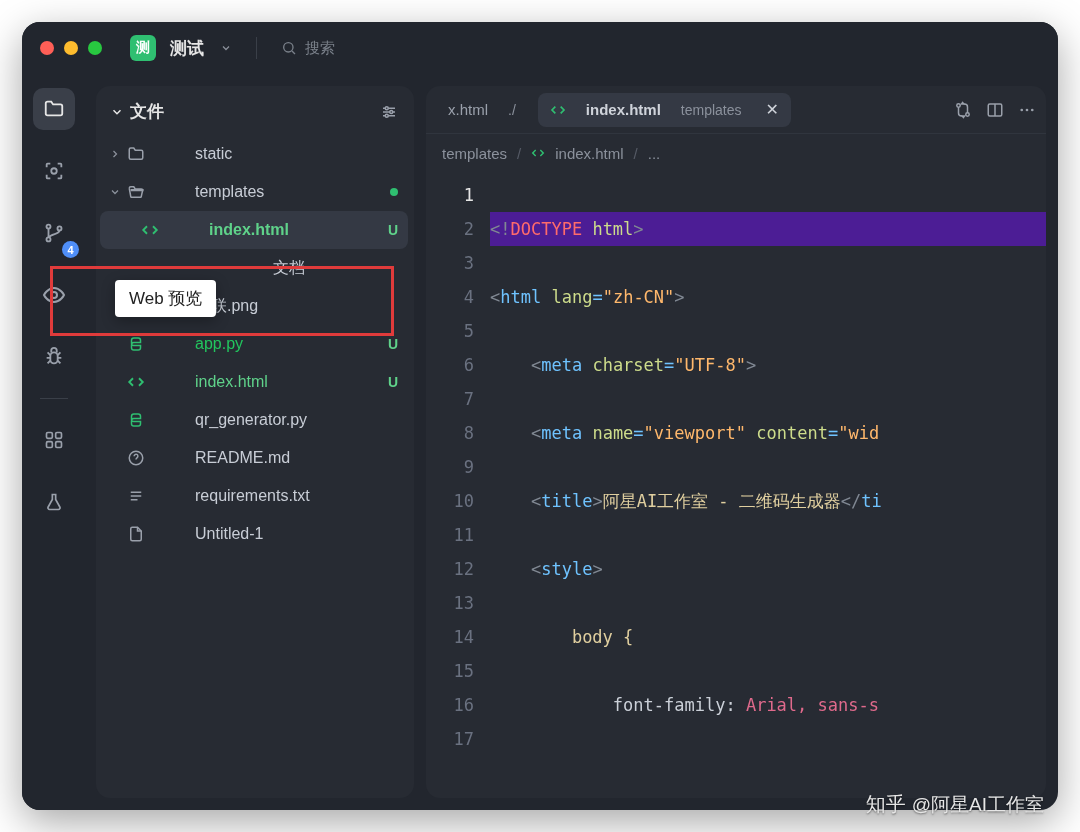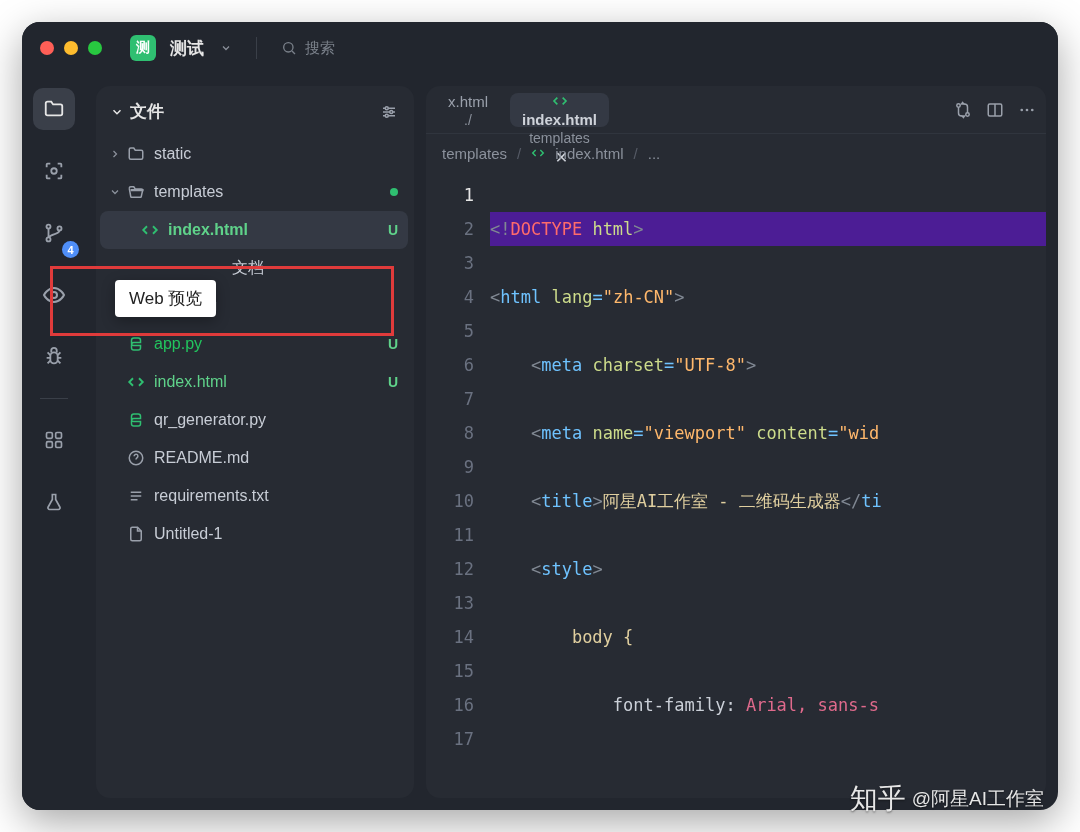--- a/index.html
+++ b/index.html
@@ -72,30 +72,30 @@
   }
   .side-head-left{display:flex;align-items:center;gap:6px;color:#e6e6e6;font-weight:600;font-size:17px;}
   .tree{padding:2px 6px 0 4px;display:flex;flex-direction:column;}
   .row{
     display:flex;align-items:center;height:38px;border-radius:8px;padding:0 10px 0 6px;
     color:#c8cdd6;position:relative;
   }
   .row.selected{background:#343944;}
   .row .twist{width:18px;color:#8b919c;display:flex;justify-content:center;}
   .row .file-ic{width:24px;display:flex;justify-content:center;margin-right:6px;}
-  .row .lbl{flex:1;white-space:nowrap;overflow:hidden;text-overflow:ellipsis;font-size:16px;}
+  .row .lbl{flex:1;white-space:nowrap;overflow:hidden;text-overflow:ellipsis;font-size:16px;margin-left:41px;}
   .row .status{width:18px;text-align:right;font-size:14px;font-weight:600;}
   .lvl2{padding-left:20px;}
   .row .dot-ind{width:8px;height:8px;border-radius:50%;}
   
   .editor-area{flex:1;margin:12px 12px 12px 4px;background:#272b33;border-radius:14px;display:flex;flex-direction:column;overflow:hidden;}
   
   .tabs{display:flex;align-items:center;height:48px;border-bottom:1px solid #30353e;padding:0 10px;gap:10px;}
   .tab{
-    display:flex;align-items:center;gap:2px;height:34px;padding:0 12px;border-radius:8px;color:#cfd3da;font-size:15px;flex-direction:column;
+    display:flex;align-items:center;gap:20px;height:34px;padding:0 12px;border-radius:8px;color:#cfd3da;font-size:15px;
   }
   .tab.inactive{color:#9aa0ab;}
   .tab.active{background:#343944;}
   .tab .path{color:#8b919c;font-size:14px;}
   .tab .close{color:#cfd3da;font-size:16px;margin-left:4px;}
   .tabs-right{margin-left:auto;display:flex;align-items:center;gap:14px;color:#9aa0ab;}
   
   .breadcrumb{display:flex;align-items:center;gap:10px;color:#8b919c;height:38px;padding:0 16px;font-size:15px;}
   .breadcrumb .sep{color:#565b66;}
   
@@ -123,21 +123,21 @@
   
   .tooltip{
     position:absolute;left:93px;top:258px;background:#fff;color:#222;padding:7px 14px;border-radius:4px;
     font-size:17px;box-shadow:0 4px 14px rgba(0,0,0,.3);z-index:50;
   }
   .red-box{
     position:absolute;left:28px;top:244px;width:344px;height:70px;border:3px solid #e03b3b;z-index:40;pointer-events:none;
   }
   
   .watermark{position:absolute;right:36px;bottom:14px;color:#e6e6e6;font-size:19px;text-shadow:0 1px 2px rgba(0,0,0,.5);display:flex;align-items:center;gap:6px;}
-  .zhi{font-family:Liberation Sans, sans-serif;font-size:28px;}
+  .zhi{font-family:Liberation Sans, sans-serif;font-size:20px;}
 </style>
 </head>
 <body>
 
 <div class="window">
 
   <div class="titlebar">
     <div class="traffic">
       <div class="dot red"></div>
       <div class="dot yellow"></div>

